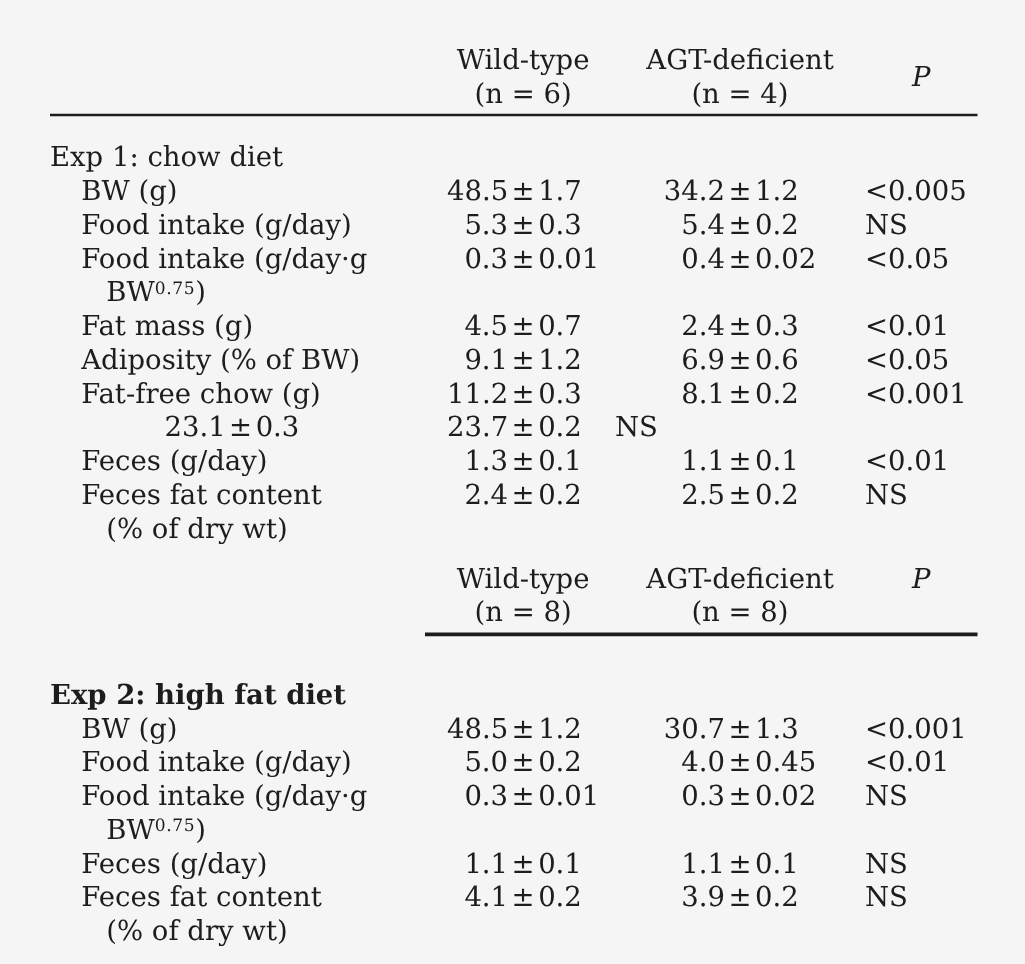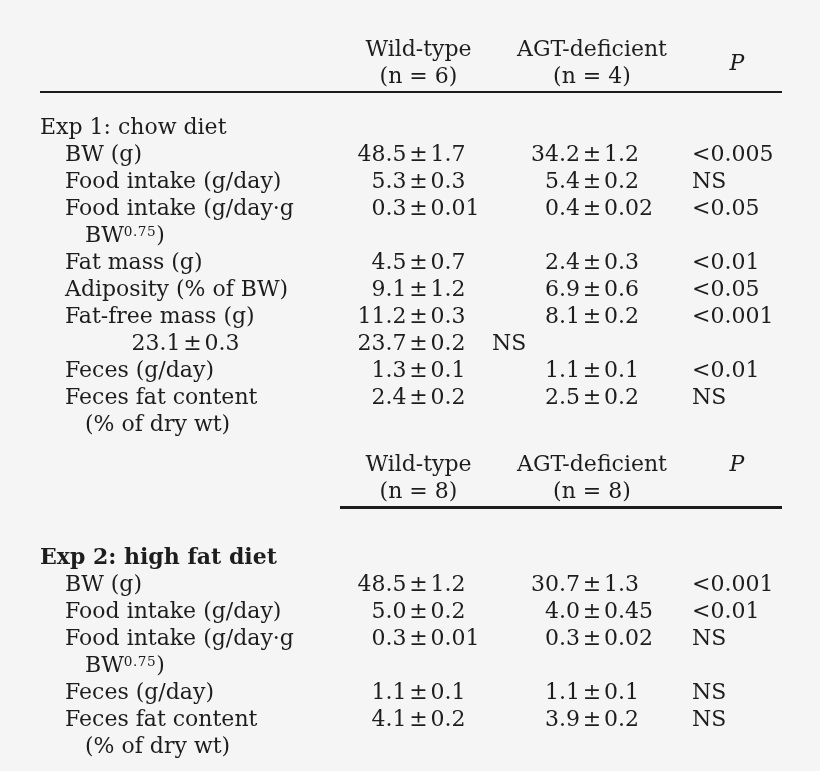--- a/index.html
+++ b/index.html
@@ -153,21 +153,21 @@
         </div>
       <div class="val-cell">
           <span class="mean">6.9</span>
           <span class="pm">±</span>
           <span class="err">0.6</span>
         </div>
       <div class="p-val">&lt;0.05</div>
     </div>
 
     <div class="grid-row">
-      <div class="row-label">Fat-free mass (g)</div>
+      <div class="row-label">Fat-free chow (g)</div>
       <div class="val-cell">
           <span class="mean">11.2</span>
           <span class="pm">±</span>
           <span class="err">0.3</span>
         </div>
       <div class="val-cell">
           <span class="mean">8.1</span>
           <span class="pm">±</span>
           <span class="err">0.2</span>
         </div>

